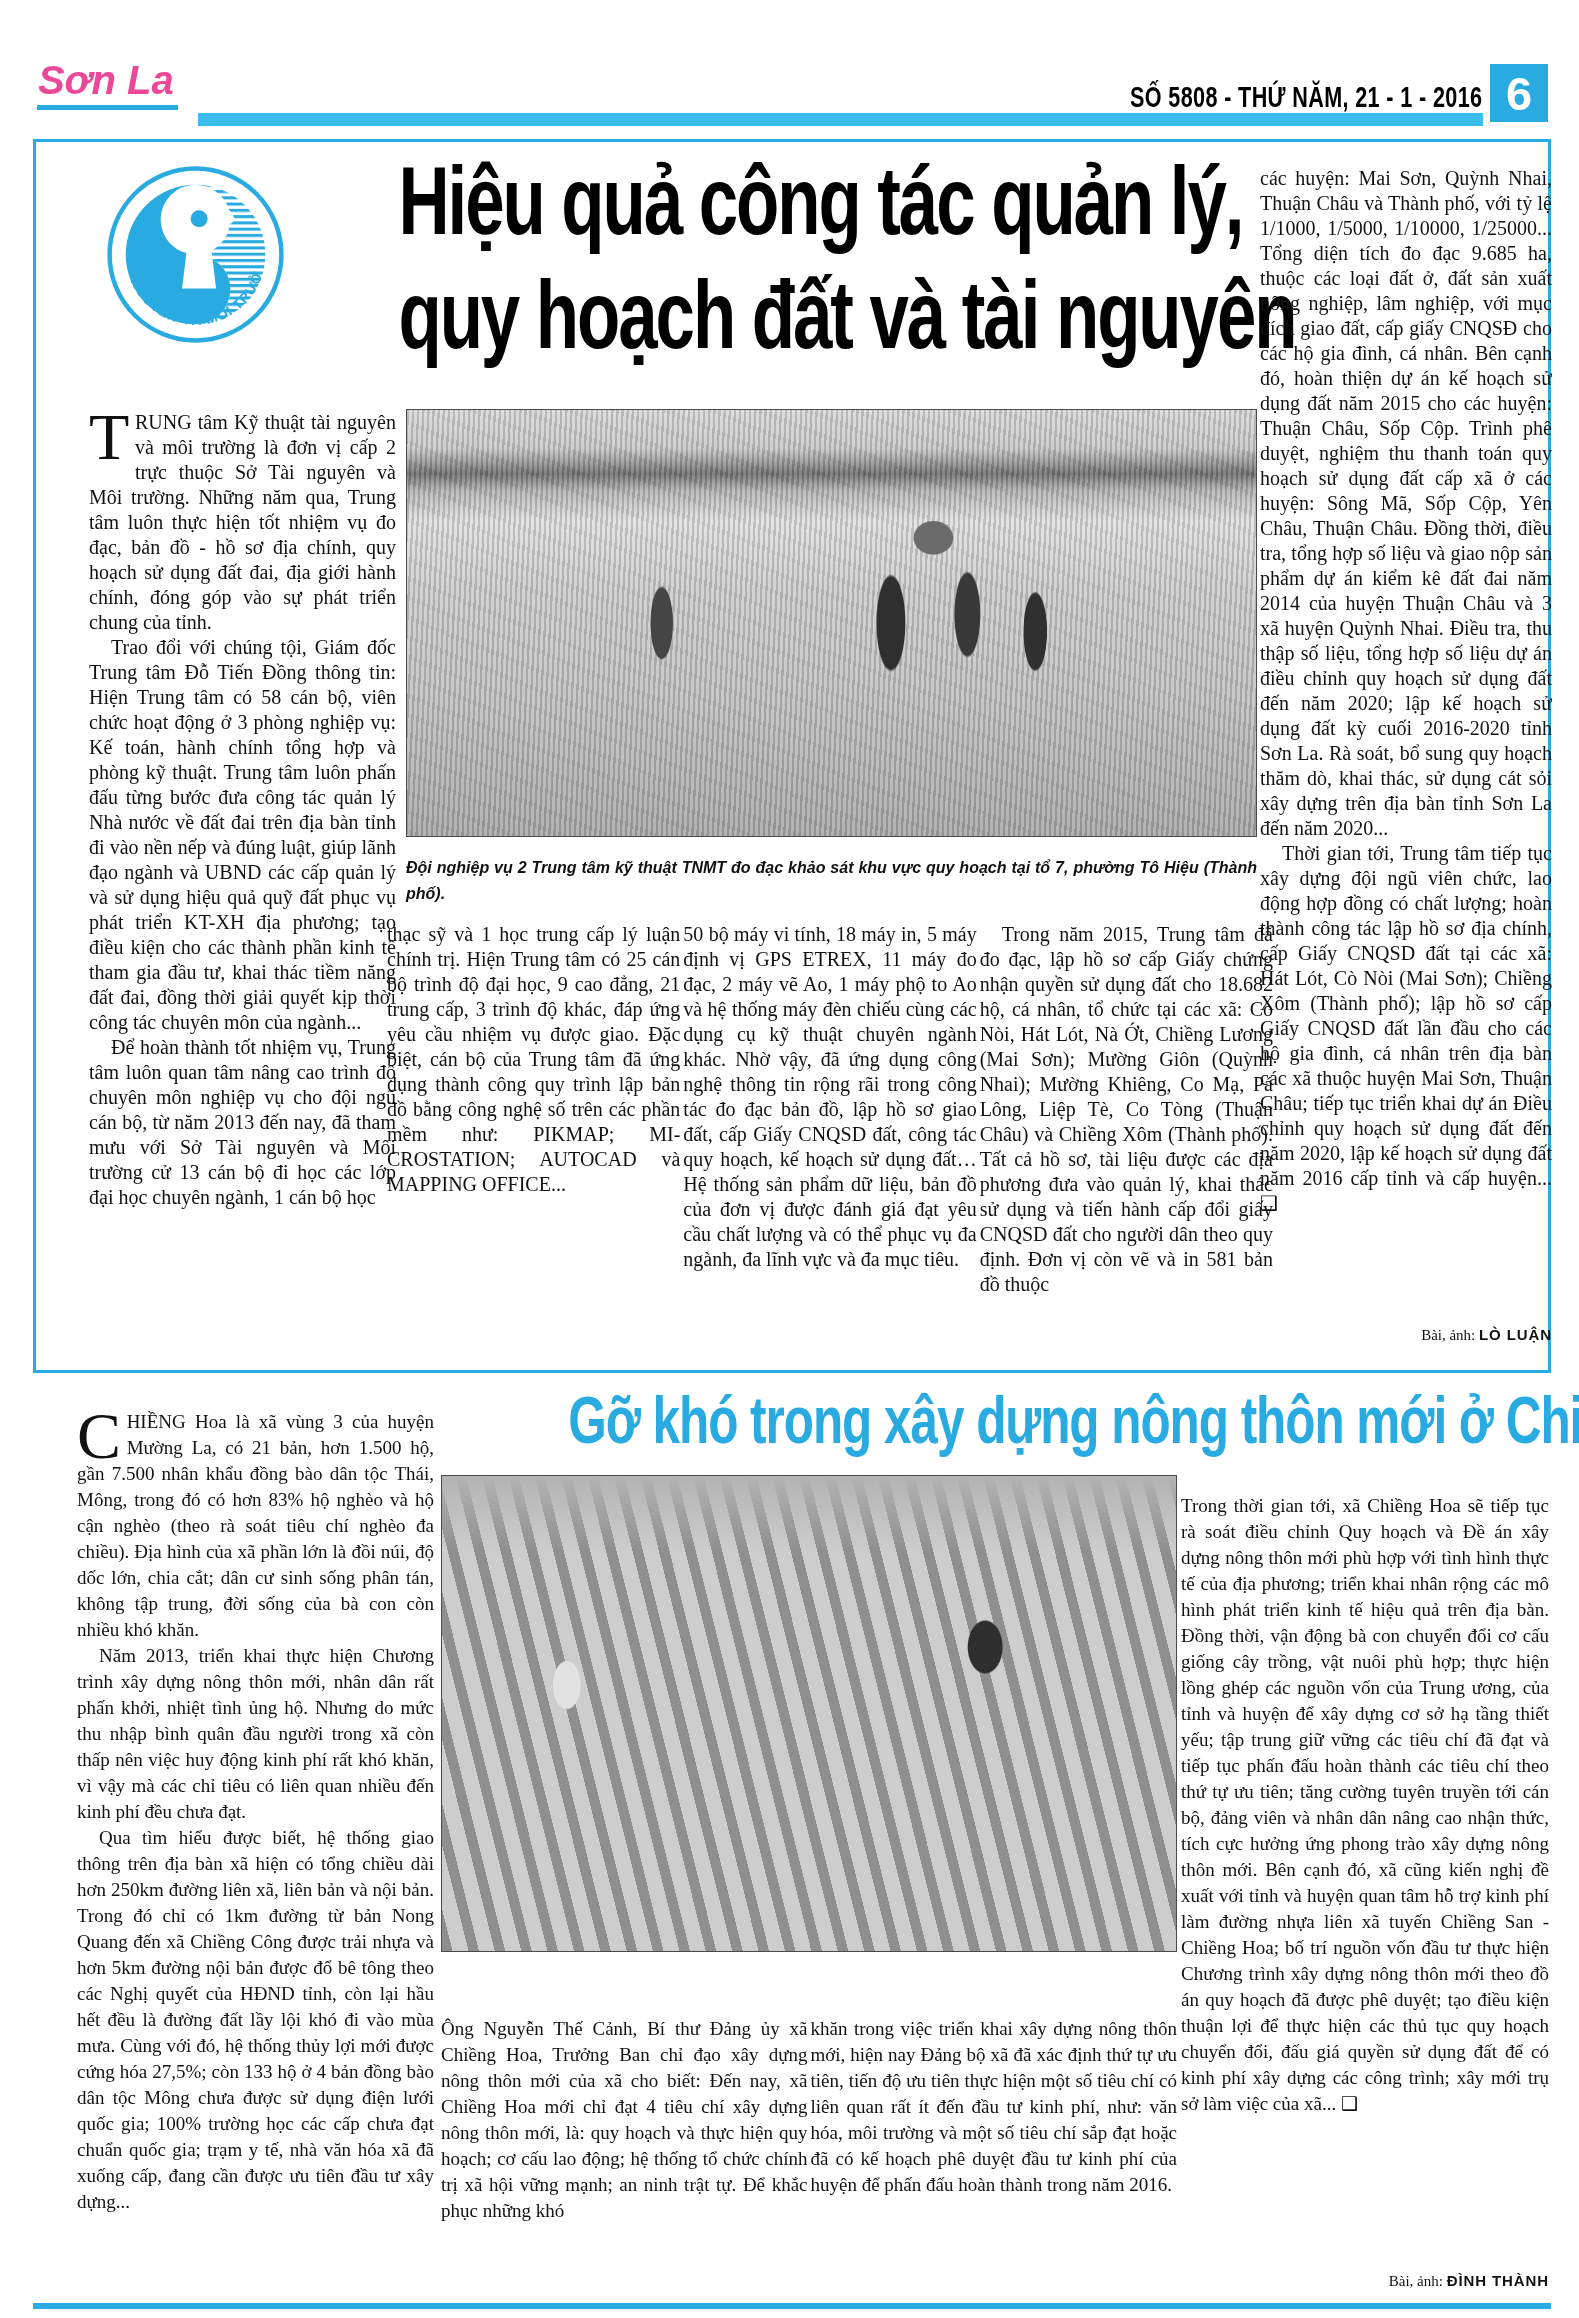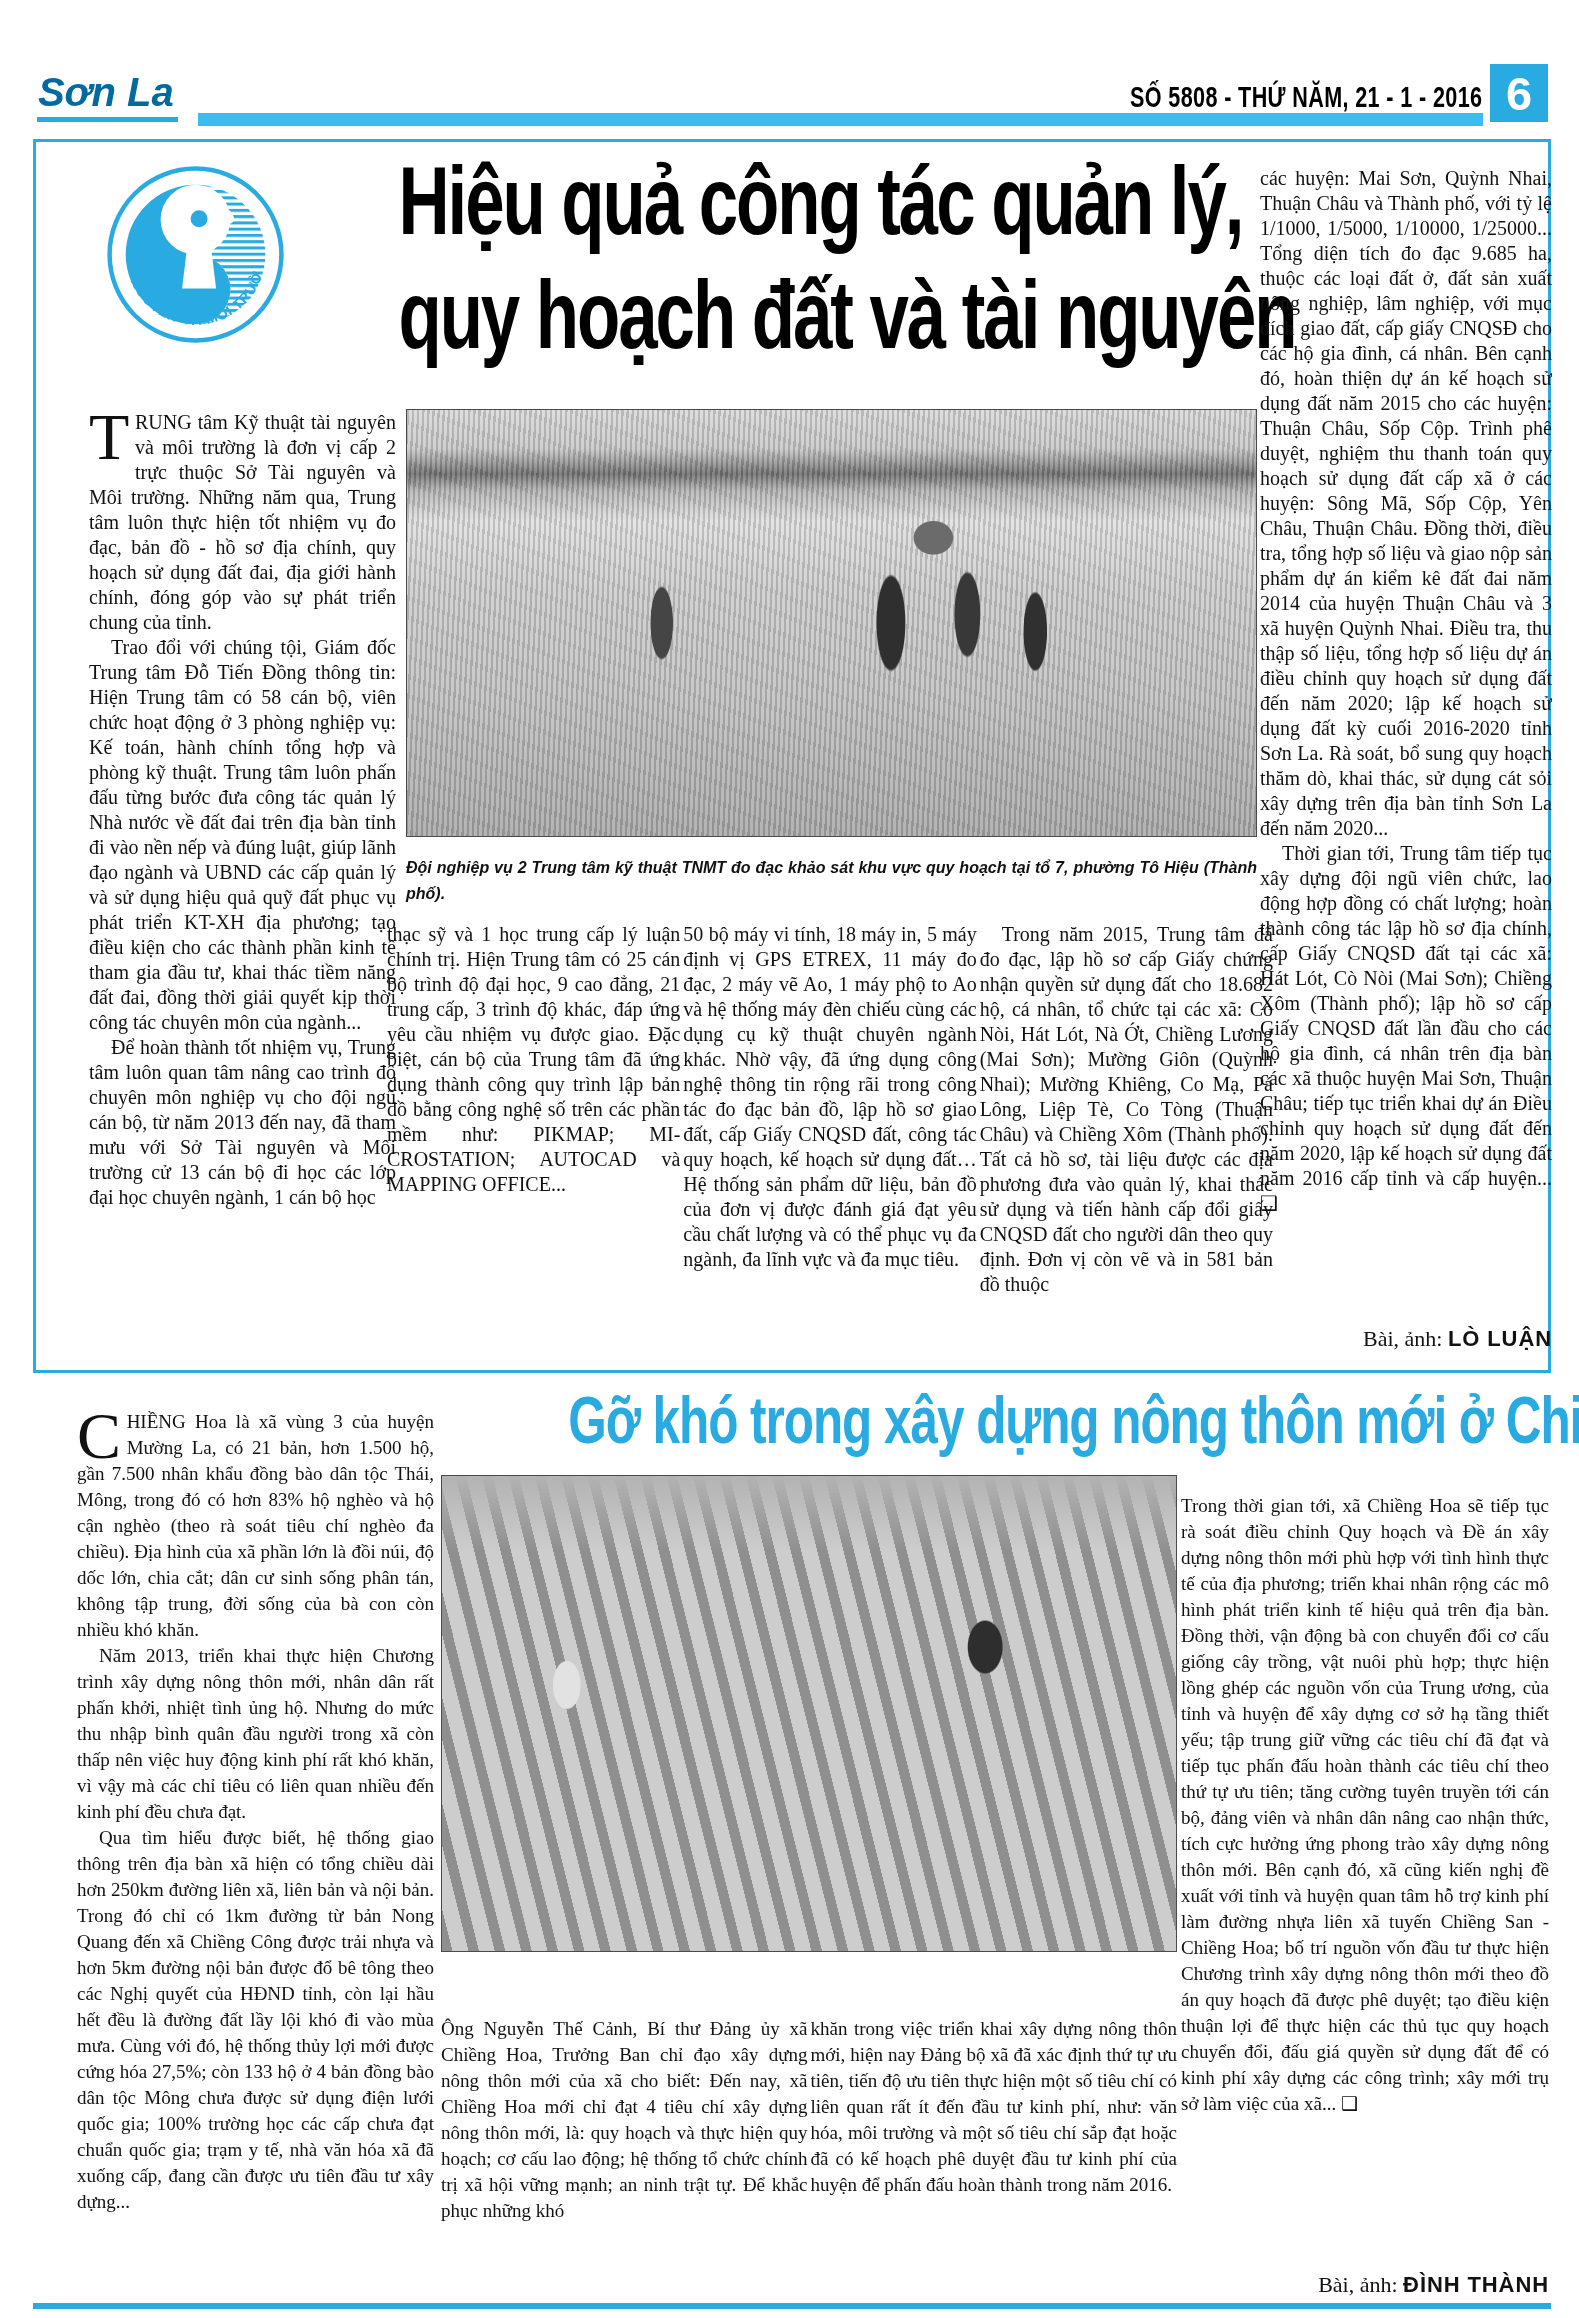--- a/index.html
+++ b/index.html
@@ -1,21 +1,21 @@
 <!DOCTYPE html>
 <html lang="vi" style="font-size:7.4px"><head>
 <meta charset="utf-8">
 <style>
   html,body{margin:0;padding:0;background:#e8e8e8;}
   .page{position:relative;width:1580px;height:2319px;background:#ffffff;overflow:hidden;
         font-family:"Liberation Serif", serif;color:#111;}
 
   
-  .masthead{position:absolute;left:37px;top:72px;font-family:"Liberation Sans",sans-serif;
-            font-weight:bold;font-style:italic;font-size:40px;line-height:1;color:#0369a1;
+  .masthead{position:absolute;left:37px;top:60px;font-family:"Liberation Sans",sans-serif;
+            font-weight:bold;font-style:italic;font-size:40px;line-height:1;color:#ec4899;
             border-bottom:5.6px solid #29abe2;padding:0 4.7px 4.7px 0.9px;}
   .issue-line{position:absolute;right:98px;top:80px;font-family:"Liberation Sans",sans-serif;
               font-weight:bold;font-size:30px;white-space:nowrap;color:#000;
               transform:scaleX(0.72);transform-origin:right center;letter-spacing:0.5px;}
   .header-bar{position:absolute;left:198px;top:113px;width:1285px;height:12.6px;background:#3bbdee;}
   .page-num-box{position:absolute;left:1490px;top:64px;width:58px;height:58px;background:#29abe2;
                 color:#fff;font-family:"Liberation Sans",sans-serif;font-weight:bold;font-size:47px;
                 display:flex;align-items:center;justify-content:center;}
 
   
@@ -44,21 +44,21 @@
               radial-gradient(ellipse 33px 28px at 62% 30%, #6b6b6b 0 58%, transparent 62%),
               repeating-linear-gradient(93deg, rgba(40,40,40,0.18) 0 2.3px, rgba(255,255,255,0.12) 2.3px 5.1px),
               linear-gradient(180deg,#d9d9d9 0%,#c9c9c9 9%,#8e8e8e 13%,#6f6f6f 15%,#b5b5b5 19%,
                               #e0e0e0 26%,#cdcdcd 42%,#c2c2c2 66%,#a9a9a9 100%);}
   .caption{font-family:"Liberation Sans",sans-serif;font-weight:bold;font-style:italic;
            font-size:16px;line-height:26px;}
   .a1-caption{position:absolute;left:370px;top:702px;width:851px;}
   .a1-mids{position:absolute;left:351px;top:769px;width:886px;height:458px;display:flex;gap:3px;}
   .a1-mids .col{flex:1;overflow:hidden;}
   .a1-col-right{position:absolute;left:1224px;top:13px;width:292px;height:1165px;overflow:hidden;}
-  .byline{font-size:22px;}
+  .byline{font-size:15px;}
   .byline .name{font-family:"Liberation Sans",sans-serif;font-weight:bold;font-style:normal;letter-spacing:0.9px;}
   .a1-byline{position:absolute;left:1224px;top:1184px;width:292px;text-align:right;}
 
   
   .article2{position:absolute;left:33px;top:1389px;width:1518px;height:919px;}
   .a2-col-left{position:absolute;left:44px;top:9.3px;width:357px;height:882px;overflow:hidden;}
   .a2-title{position:absolute;left:395px;top:-7px;width:1122px;text-align:center;
             font-family:"Liberation Sans",sans-serif;font-weight:bold;color:#29abe2;}
   .title-line{font-size:66px;line-height:77px;letter-spacing:-1.4px;white-space:nowrap;
               transform:scaleX(0.75);transform-origin:center;}

